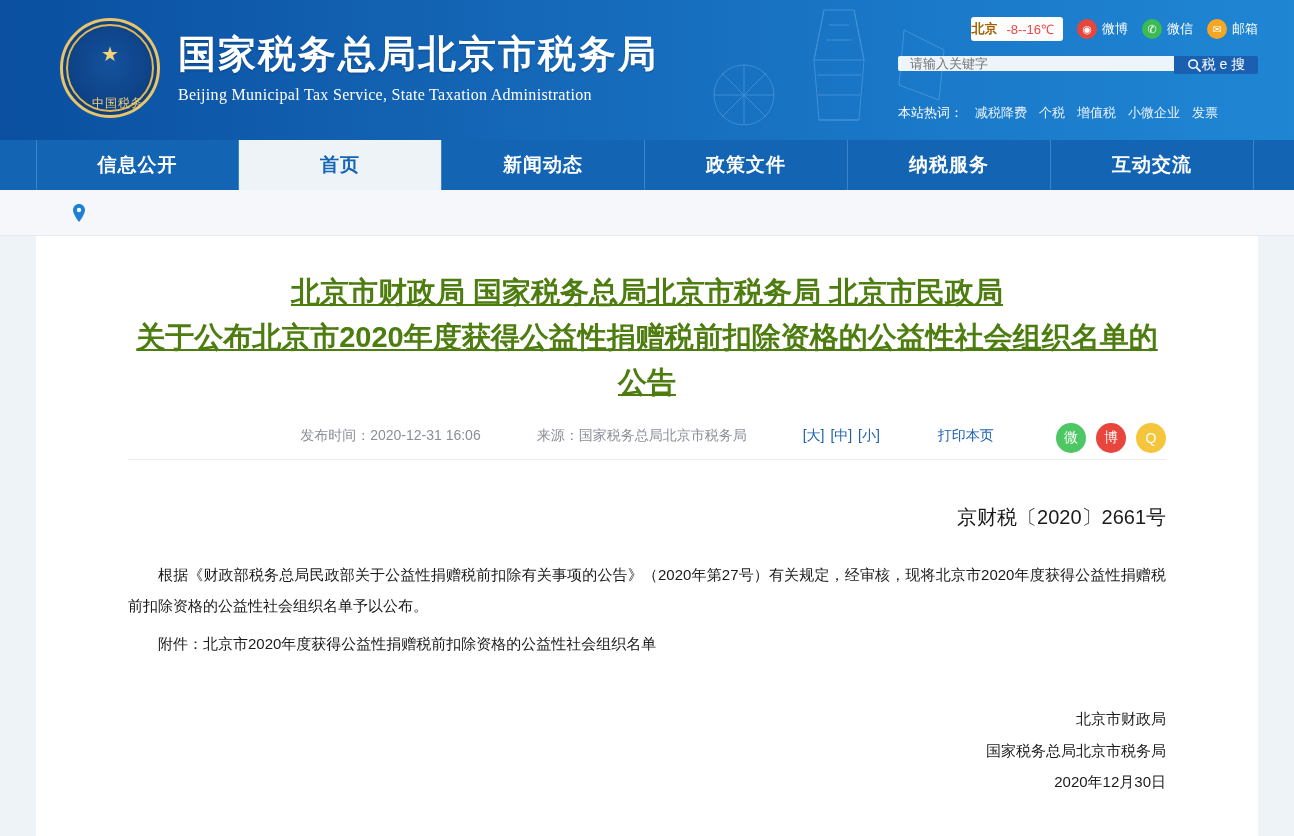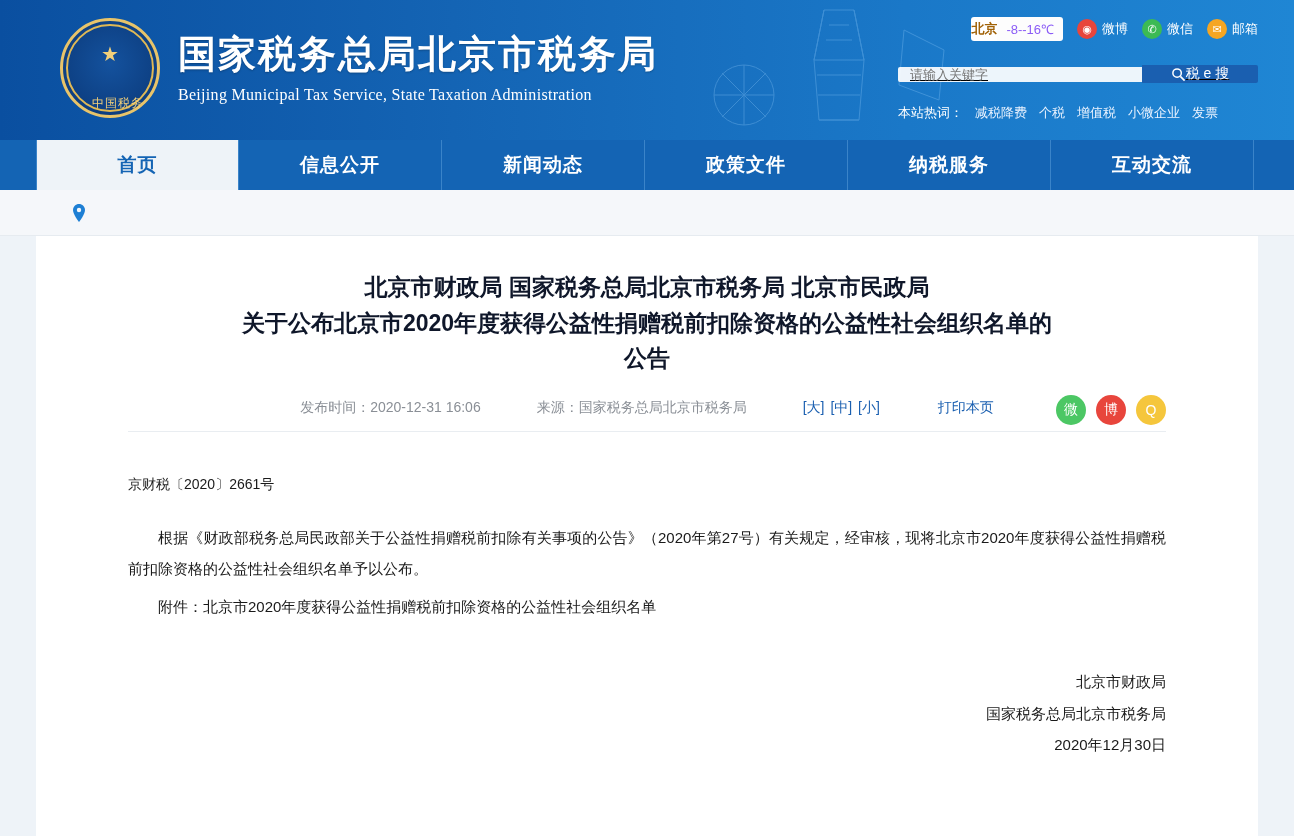--- a/index.html
+++ b/index.html
@@ -70,45 +70,45 @@
   }
   .hdr-top {
     display: flex; align-items: center; justify-content: flex-end; gap: 14px;
     height: 26px;
   }
   .weather {
     display: flex; align-items: stretch; border-radius: 3px; overflow: hidden;
     font-size: 13px;
   }
   .weather .city { background: #ffffff; color: #a16207; padding: 3px 0; font-weight: bold;}
-  .weather .temp { background: #fdfdfd; color: #8b5cf6; padding: 3px 9px; }
+  .weather .temp { background: #fdfdfd; color: #ef4444; padding: 3px 9px; }
   .hdr-link {
     display: flex; align-items: center; gap: 5px;
     color: #ffffff; font-size: 13px; white-space: nowrap;
   }
   .circ {
     width: 20px; height: 20px; border-radius: 50%;
     display: inline-flex; align-items: center; justify-content: center;
     color: #fff; font-size: 11px; line-height: 1;
   }
   .circ.red { background: #e8453c; }
   .circ.green { background: #3cba54; }
   .circ.orange { background: #f5a623; }
   .search-row {
-    margin-top: 14px; display: flex; align-items: center; height: 36px; text-decoration: underline;
+    margin-top: 14px; display: flex; align-items: flex-start; height: 36px;
   }
   .search-input {
     flex: 1; border: none; outline: none;
     background: rgba(255,255,255,.92);
     padding: 0 12px; font-size: 13px; color: #333;
     border-radius: 2px 0 0 2px;
     font-family: "Liberation Sans", sans-serif;
   }
   .search-btn {
-    width: 116px; background: #1a5fb0; color: #fff; border: none;
+    width: 84px; background: #1a5fb0; color: #fff; border: none;
     display: flex; align-items: center; justify-content: center; 
     font-size: 14px; cursor: pointer; border-radius: 0 2px 2px 0;
     font-family: "Liberation Sans", sans-serif;
   }
   .hot-row {
     margin-top: 12px; display: flex; gap: 12px; align-items: center;
     color: #eaf3ff; font-size: 13px; justify-content: flex-start;
   }
   .hot-row .label { color: #ffffff; }
   .hot-row a { color: #eaf3ff; text-decoration: none; }
@@ -138,23 +138,24 @@
   }
   .crumb-text { margin-left: 6px; color: #555; font-size: 13px; }
   
   .page-bg { background: #eef3f8; padding: 0 36px 0 36px; height: 600px;}
   .content {
     background: #ffffff; height: 100%;
     padding: 34px 92px 0 92px;
   }
   .doc-title {
     text-align: center;
-    font-size: 23px; font-weight: bold; color: #0f172a;
+    font-size: 29px; font-weight: bold; color: #4d7c0f;
     line-height: 1.55;
     font-family: "Liberation Sans", sans-serif;
+    text-decoration: underline;
   }
   .meta {
     display: flex; align-items: center; justify-content: center;
     gap: 56px; margin-top: 22px;
     font-size: 14px; color: #8a8f96;
     position: relative;
     padding-bottom: 14px;
     border-bottom: 1px solid #e9edf1;
   }
   .meta .sizes { color: #1a5fb0; }
@@ -166,22 +167,22 @@
   }
   .share .s {
     width: 30px; height: 30px; border-radius: 50%;
     display: flex; align-items: center; justify-content: center;
     color: #fff; font-size: 14px; cursor: pointer;
   }
   .s.wechat { background: #4cc764; }
   .s.weibo { background: #e8453c; }
   .s.qzone { background: #f5c63c; }
   .doc-no {
-    text-align: left; margin-top: 44px;
-    font-size: 14px; color: #1a1a1a;
+    text-align: right; margin-top: 44px;
+    font-size: 20px; color: #1a1a1a;
   }
   .body-p {
     margin-top: 28px;
     font-size: 15px; color: #1a1a1a; line-height: 2.1;
     text-indent: 2em;
     text-align: justify;
   }
   .body-p.tight { margin-top: 6px; }
   .sign {
     margin-top: 44px; text-align: right;
@@ -253,22 +254,22 @@
       <a href="#">减税降费</a>
       <a href="#">个税</a>
       <a href="#">增值税</a>
       <a href="#">小微企业</a>
       <a href="#">发票</a>
     </div>
   </div>
 </div>
 
 <div class="nav">
+  <div class="nav-item">信息公开</div>
   <div class="nav-item active">首页</div>
-  <div class="nav-item">信息公开</div>
   <div class="nav-item">新闻动态</div>
   <div class="nav-item">政策文件</div>
   <div class="nav-item">纳税服务</div>
   <div class="nav-item">互动交流</div>
 </div>
 
 <div class="crumb-bar">
   <svg width="14" height="18" viewBox="0 0 14 18">
     <path d="M7 0C3.7 0 1 2.7 1 6c0 4.5 6 12 6 12s6-7.5 6-12c0-3.3-2.7-6-6-6z" fill="#1e7fd4"></path>
     <circle cx="7" cy="6" r="2.2" fill="#f5f7fa"></circle>

